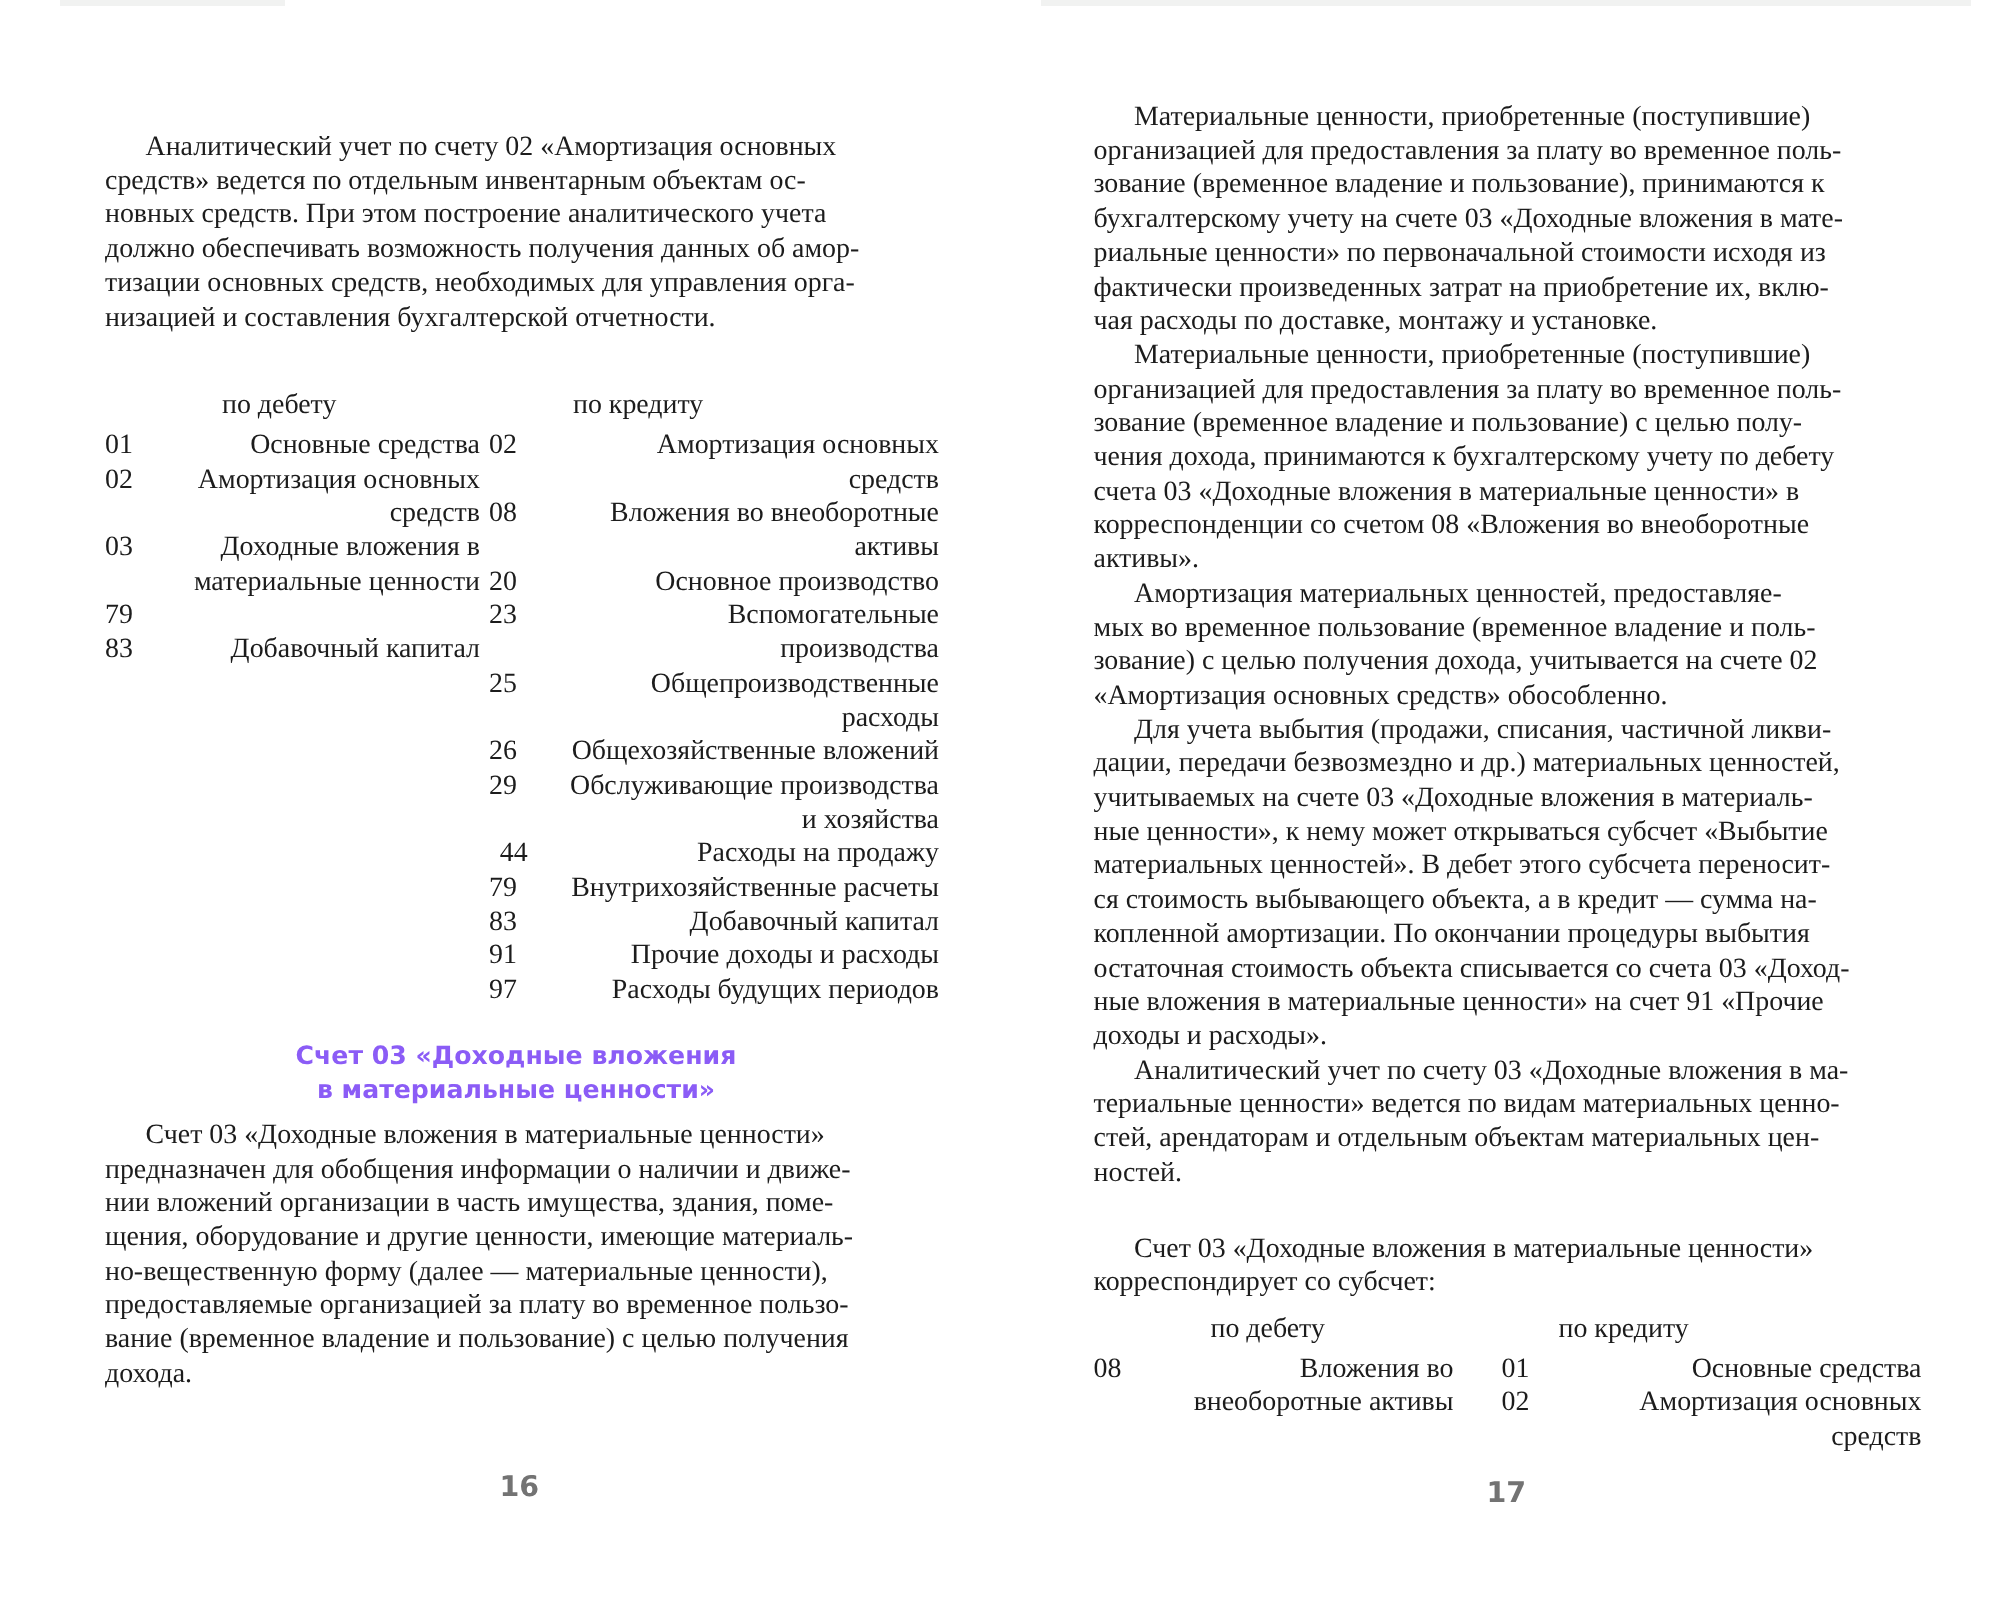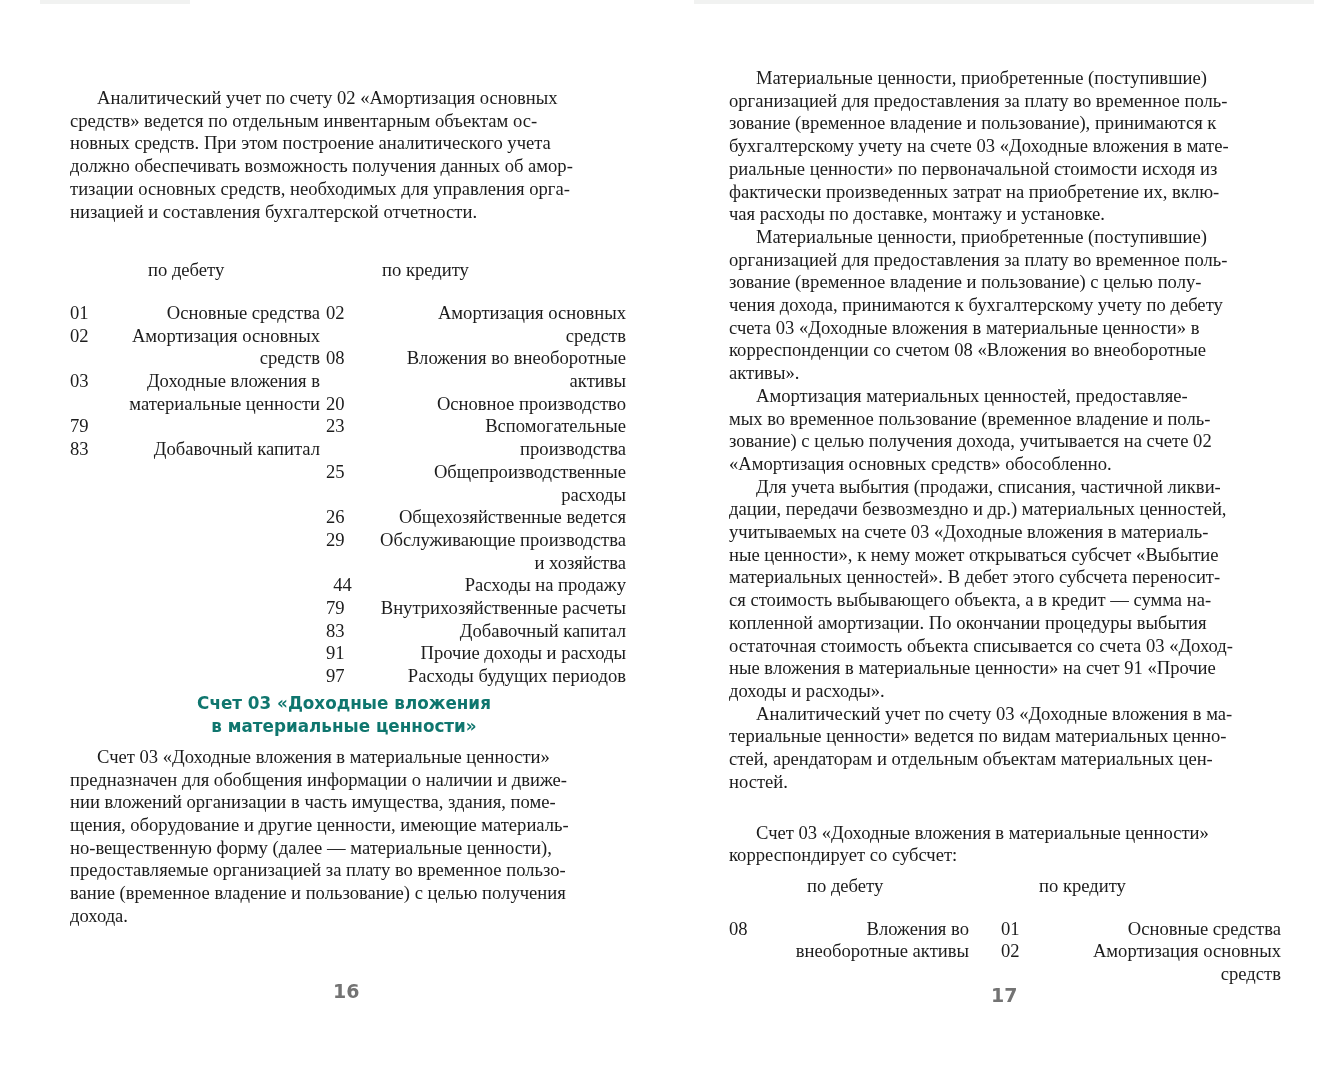--- a/index.html
+++ b/index.html
@@ -12,27 +12,27 @@
     .page.right { left: 664px; width: 665px; }
     .topstrip { position: absolute; top: 0; height: 4px; background: #f1f2f1; }
     .col { position: absolute; font-size: 18.6px; line-height: 22.7px; }
     .left .col { left: 70px; width: 548px; }
     .right .col { left: 65px; width: 542px; }
     p.para { margin: 0; text-align: justify; text-indent: 27px; hyphens: manual; }
     .blank-lg { height: 28px; }
     .cor-head { position: relative; height: 22.7px; margin-top: 8px; margin-bottom: 4px; text-align: right; }
     .cor-head span { position: absolute; top: 0; }
     .cols2 { position: relative; }
-    .cols2 .debit, .cols2 .credit { position: absolute; top: 16px; }
+    .cols2 .debit, .cols2 .credit { position: absolute; top: 0; }
     .entry { display: flex; }
     .entry .code { flex: 0 0 auto; }
     .entry .name { flex: 1 1 auto; text-align: right; }
     .heading {
       font-family: "DejaVu Sans", sans-serif; font-weight: bold; font-size: 16.8px; line-height: 23px;
-      text-align: center; margin: 0; color: #0f766e;
+      text-align: center; margin: 0; color: #8b5cf6;
     }
     .pagenum {
       position: absolute; font-family: "DejaVu Sans", sans-serif; font-weight: bold; font-size: 19px; color: #737373;
     }
   </style>
 </head>
 <body>
 
 <div class="page left">
   <div class="topstrip" style="left:40px;width:150px;"></div>
@@ -83,21 +83,21 @@
           <div class="entry">
             <span class="code" style="width: 33px;">23</span>
             <span class="name"><span>Вспомогательные</span><br><span>производства</span></span>
           </div>
           <div class="entry">
             <span class="code" style="width: 33px;">25</span>
             <span class="name"><span>Общепроизводственные</span><br><span>расходы</span></span>
           </div>
           <div class="entry">
             <span class="code" style="width: 33px;">26</span>
-            <span class="name"><span>Общехозяйственные ведется</span></span>
+            <span class="name"><span>Общехозяйственные вложений</span></span>
           </div>
           <div class="entry">
             <span class="code" style="width: 33px;">29</span>
             <span class="name"><span>Обслуживающие производства</span><br><span>и хозяйства</span></span>
           </div>
           <div class="entry">
             <span class="code" style="width: 33px; text-align: center;">44</span>
             <span class="name"><span>Расходы на продажу</span></span>
           </div>
           <div class="entry">

